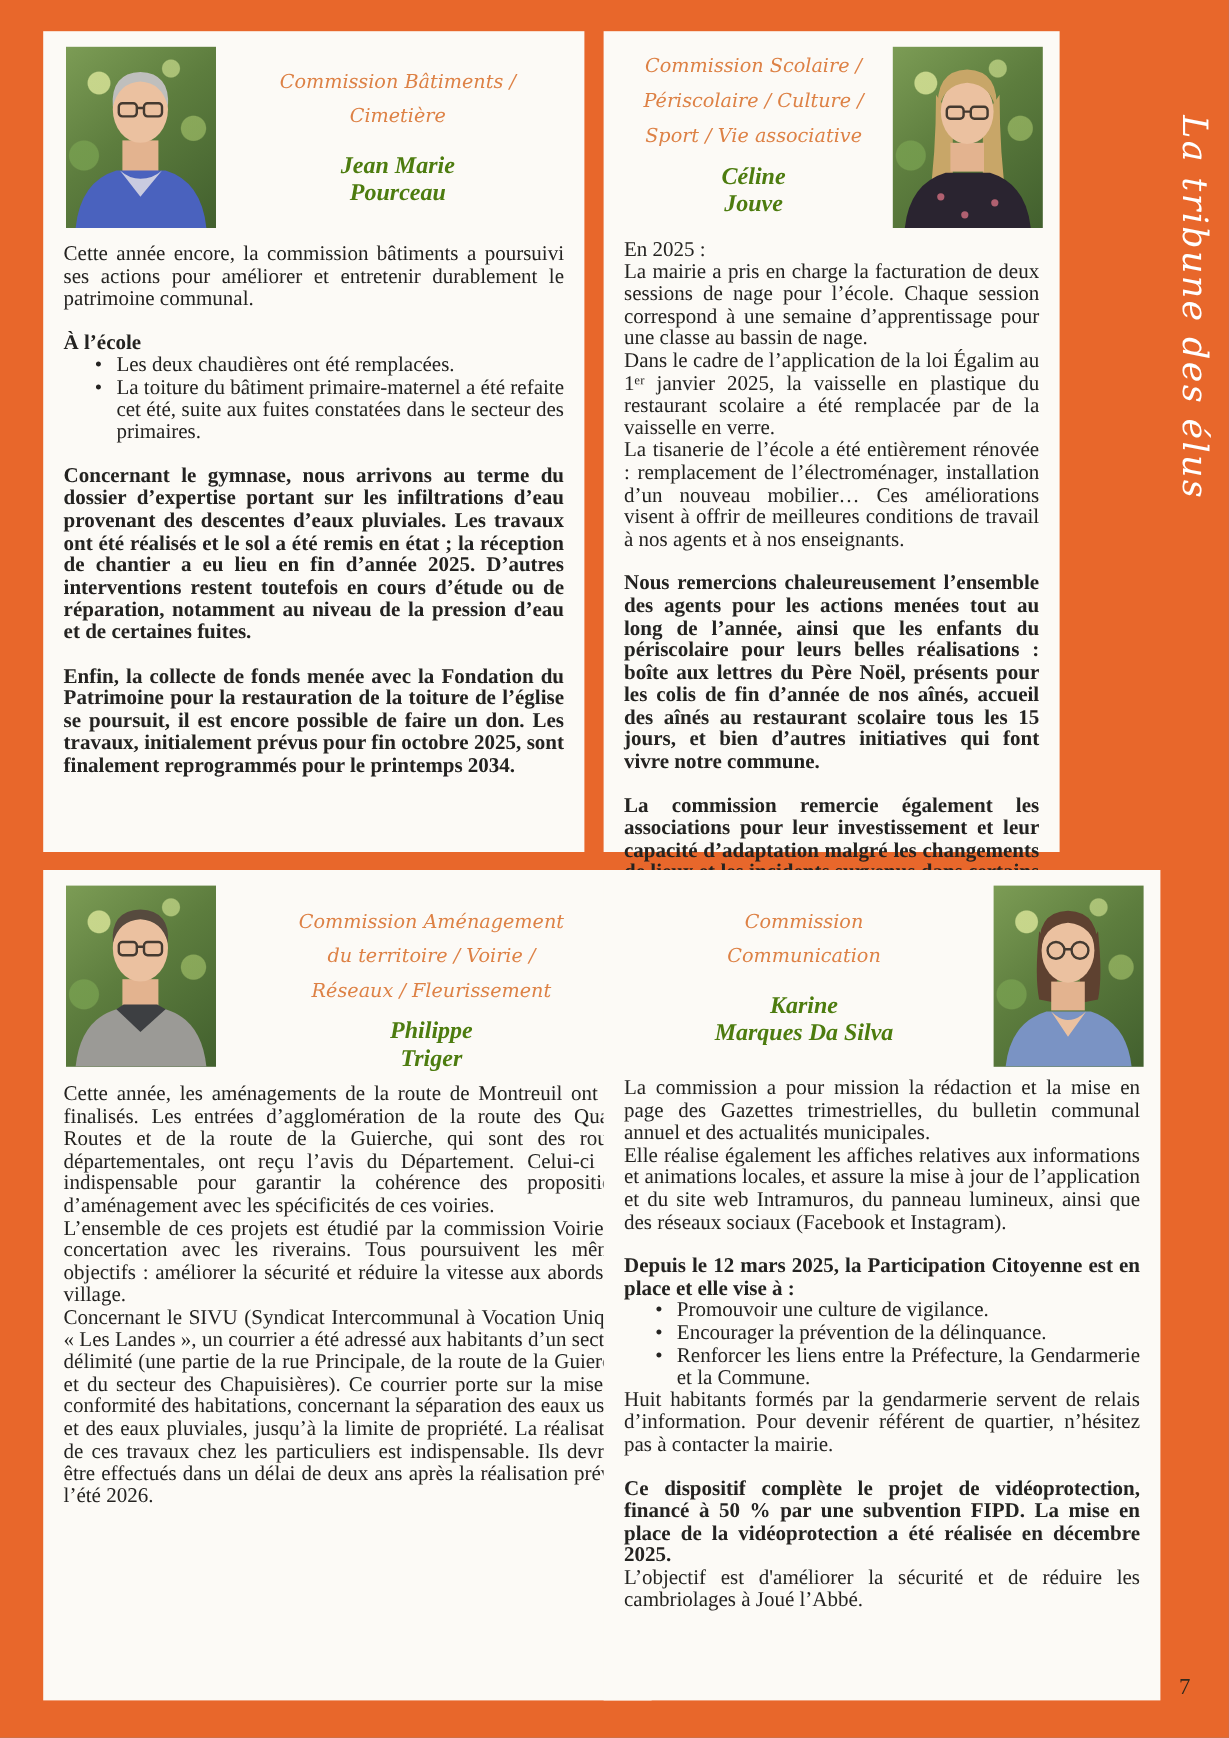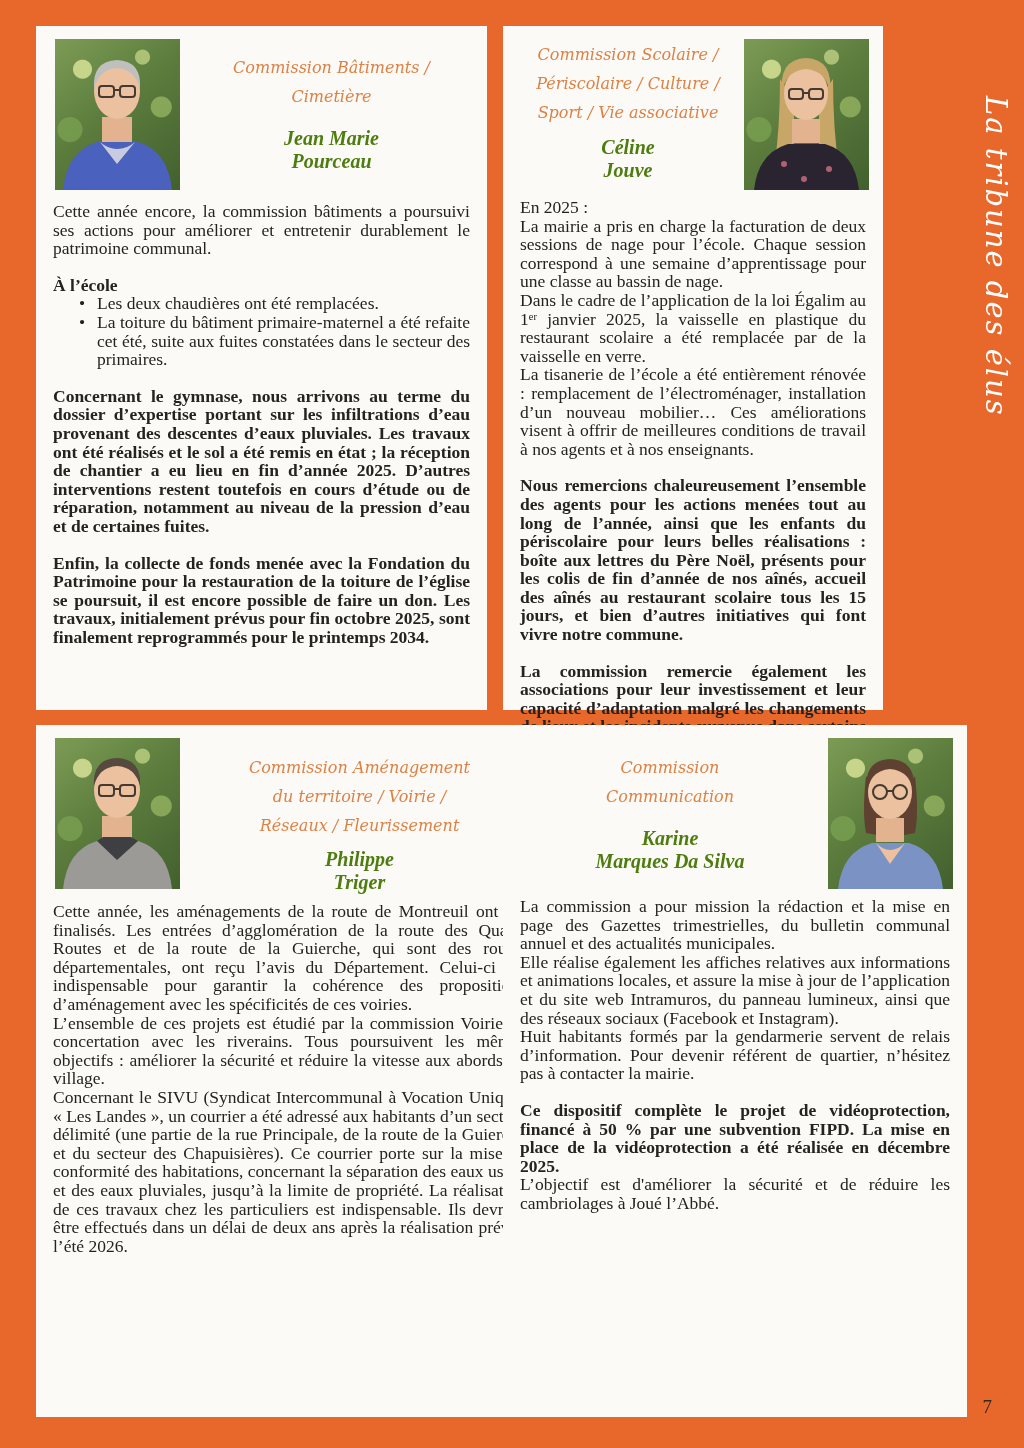--- a/index.html
+++ b/index.html
@@ -257,21 +257,25 @@
       <div class="head-text">
         <h2 class="panel-title">Commission
 Communication</h2>
         <div class="member-name">Karine
 Marques Da Silva</div>
       </div>
     </div>
     <div class="panel-body">
         <p>La commission a pour mission la rédaction et la mise en page des Gazettes trimestrielles, du bulletin communal annuel et des actualités municipales.</p>
         <p>Elle réalise également les affiches relatives aux informations et animations locales, et assure la mise à jour de l’application et du site web Intramuros, du panneau lumineux, ainsi que des réseaux sociaux (Facebook et Instagram).</p>
+        <p class="gap">Depuis le 12 mars 2025, la Participation Citoyenne est en place et elle vise à :</p>
         <ul>
+          <li>Promouvoir une culture de vigilance.</li>
+          <li>Encourager la prévention de la délinquance.</li>
+          <li>Renforcer les liens entre la Préfecture, la Gendarmerie et la Commune.</li>
         </ul>
         <p>Huit habitants formés par la gendarmerie servent de relais d’information. Pour devenir référent de quartier, n’hésitez pas à contacter la mairie.</p>
         <p class="gap">Ce dispositif complète le projet de vidéoprotection, financé à 50 % par une subvention FIPD. La mise en place de la vidéoprotection a été réalisée en décembre 2025.</p>
         <p>L’objectif est d'améliorer la sécurité et de réduire les cambriolages à Joué l’Abbé.</p>
       </div>
   </section>
 
   <div class="sidebar-strip">
     <div class="vertical-title">La tribune des élus</div>
   </div>

